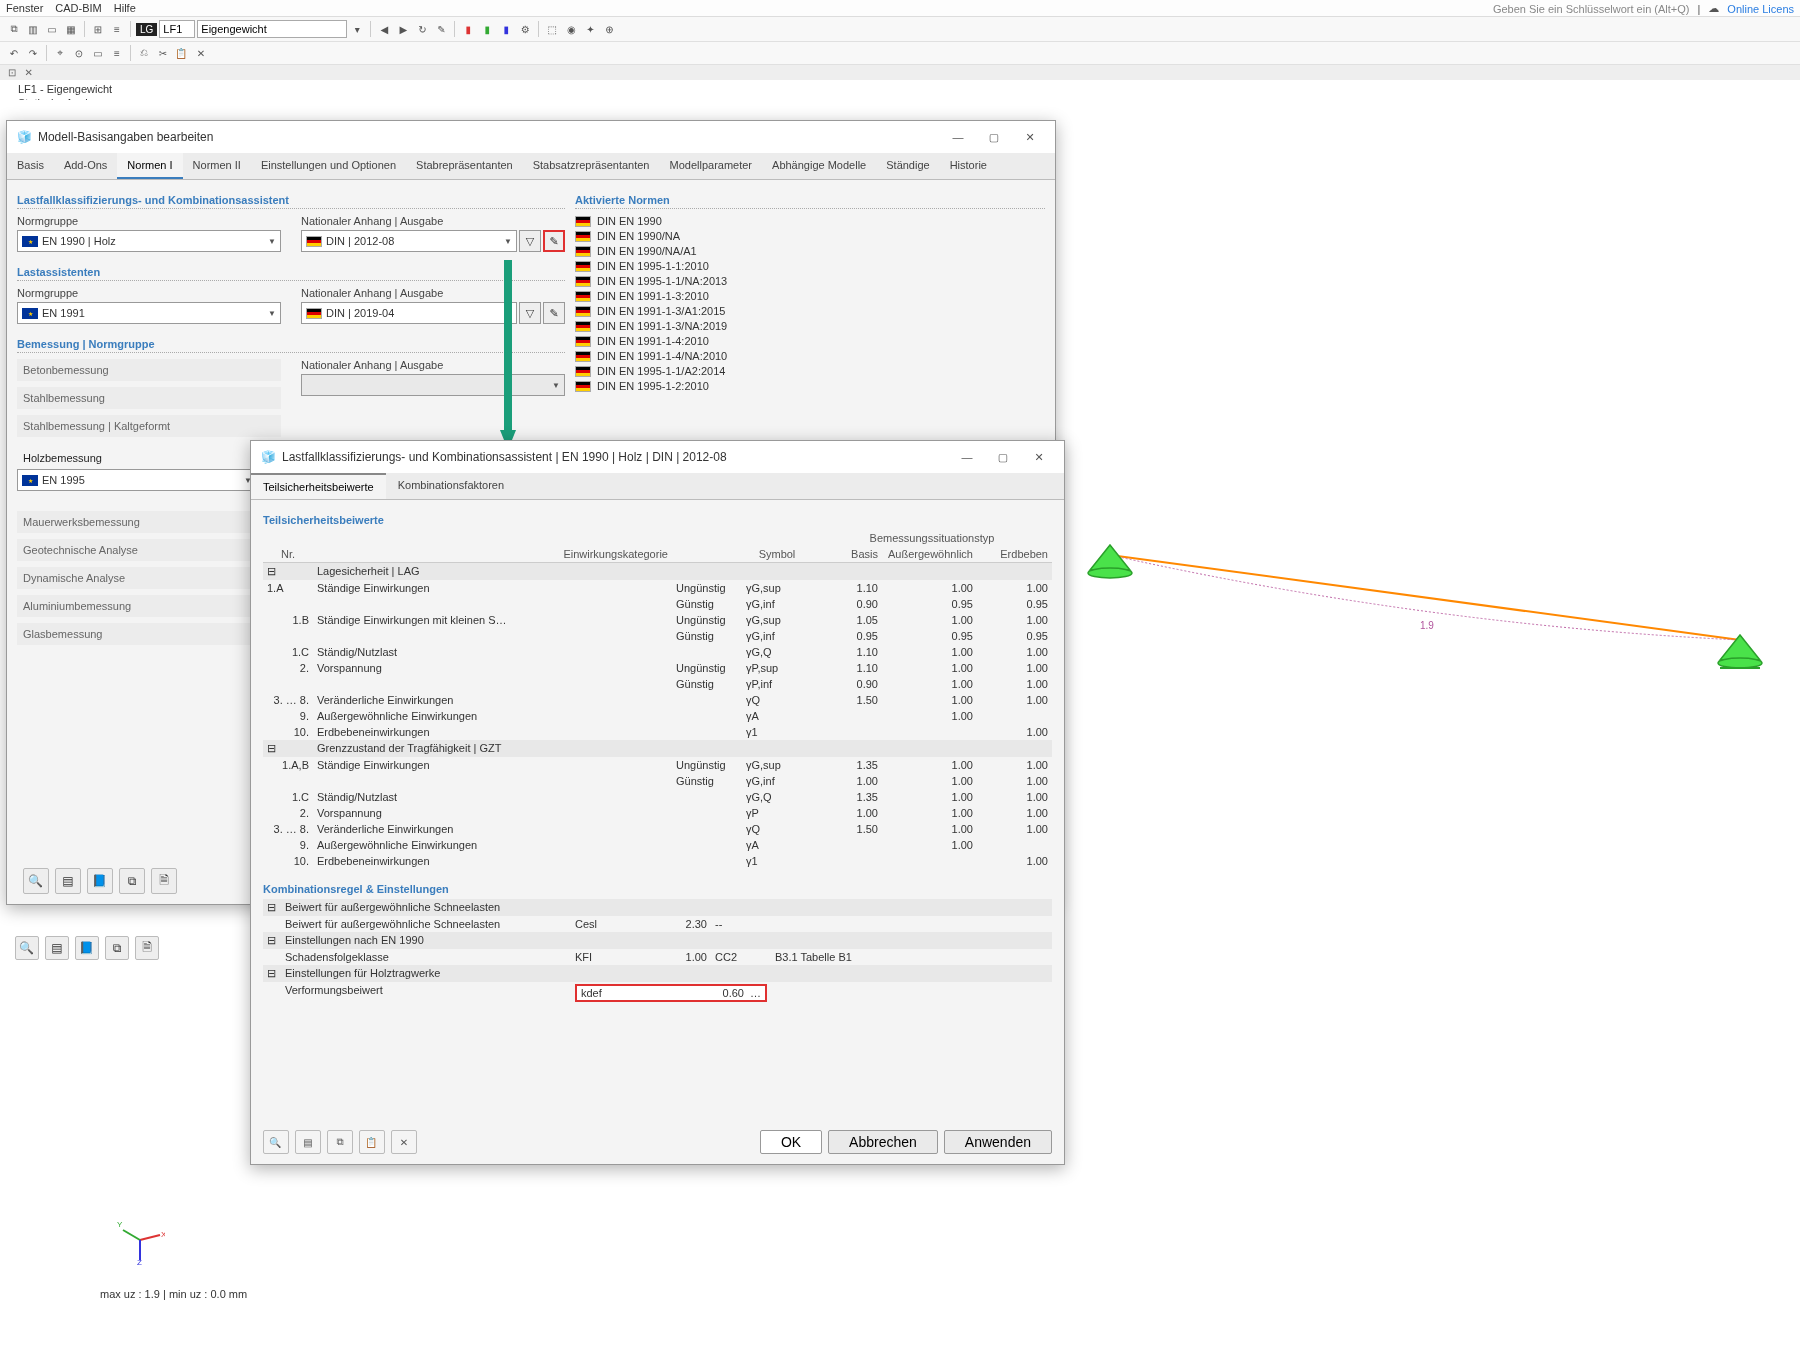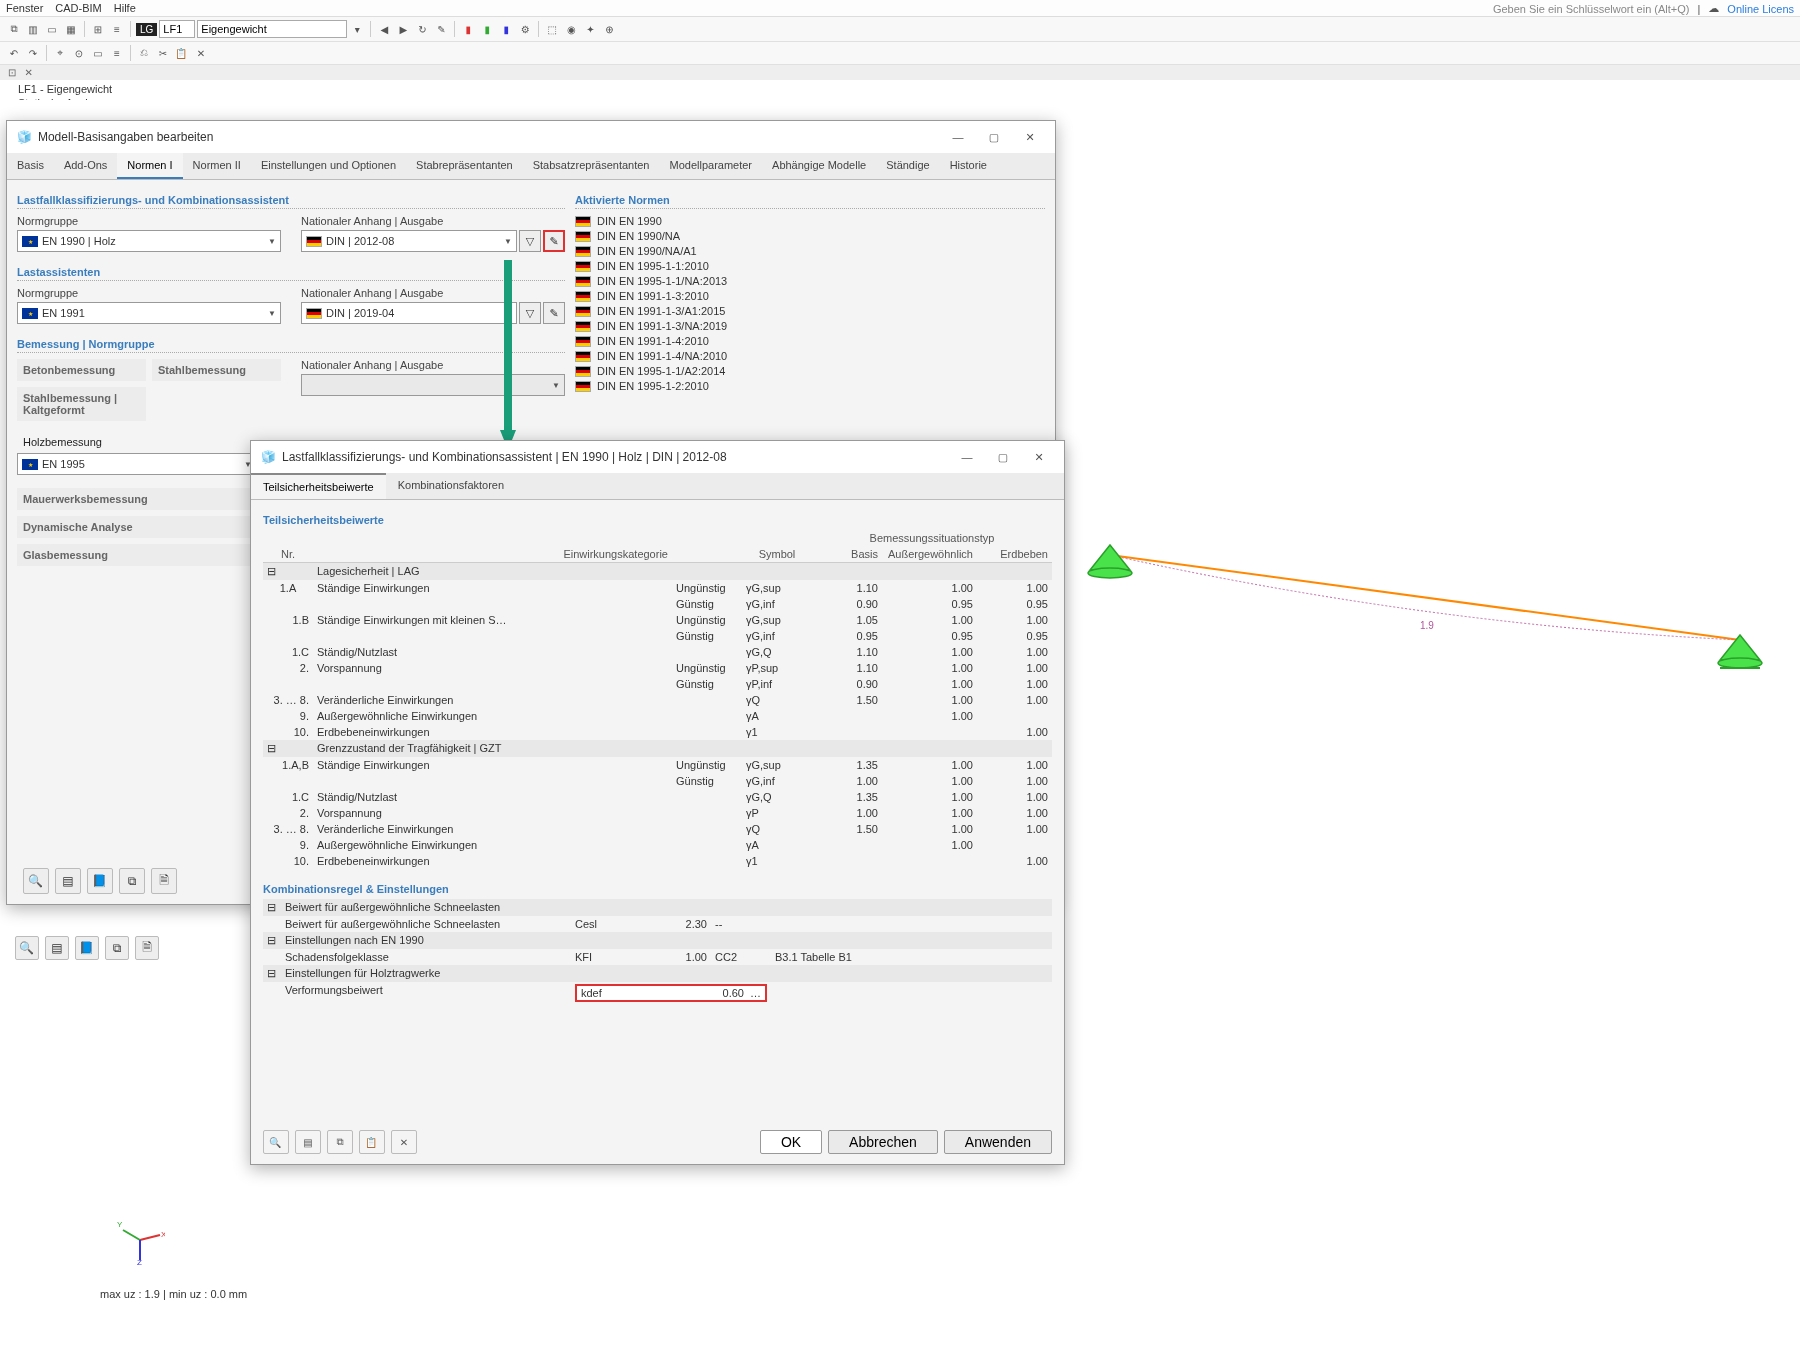--- a/index.html
+++ b/index.html
@@ -48,21 +48,21 @@
 .form-combo .flag { width:16px; height:11px; }
 .form-combo .txt { flex:1; font-size:11px; }
 .form-combo .caret { color:#555; font-size:8px;}
 .form-combo.disabled { background:#e9e9e9; color:#999;}
 .combo-extra { display:flex; gap:2px; margin-left:2px;}
 .combo-extra .btn { width:22px; height:22px; border:1px solid #999; background:#eee; display:flex; align-items:center; justify-content:center; font-size:11px;}
 .combo-extra .btn.highlight { border:2px solid #e03030; }
 .eu-flag { background:linear-gradient(#003399,#003399); border:1px solid #003399; position:relative;}
 .eu-flag::after { content:"★"; color:#ffcc00; font-size:6px; position:absolute; left:5px; top:1px;}
 .de-flag { background:linear-gradient(#000 33%, #dd0000 33% 66%, #ffce00 66%); border:1px solid #aaa;}
-.plain-list { display:grid; grid-template-columns:1fr 1fr; gap:6px;font-weight:bold; }
+.plain-list { display:grid; grid-template-columns:1fr; gap:6px; }
 .plain-item { background:#ececec; padding:5px 6px; color:#666; font-size:11px;}
 .plain-item.strong { color:#222; background:transparent;}
 .norm-list { font-size:11px; }
 .norm-list div { display:flex; gap:6px; align-items:center; margin-bottom:3px;}
 .norm-list .de-flag { width:16px; height:11px; flex-shrink:0;}
 .bottom-icons { position:absolute; left:16px; bottom:10px; display:flex; gap:6px;}
 .bottom-icons .btn { width:26px; height:26px; border:1px solid #bbb; background:#eee; display:flex; align-items:center; justify-content:center; font-size:12px; border-radius:2px;}
 
 .dlg2 { left:250px; top:440px; width:815px; height:725px; background:#f4f4f4;}
 .dlg2-tabs { display:flex; background:#ececec; border-bottom:1px solid #bbb; font-size:11px;}
@@ -266,21 +266,21 @@
         <div class="form-col">
           <span class="form-lbl">Nationaler Anhang | Ausgabe</span>
           <div class="form-combo disabled">
             <span class="txt"></span>
               <span class="caret">▼</span>
           </div>
         </div>
       </div>
 
       <div class="plain-item strong" style="margin-top:4px">Holzbemessung</div>
-      <div class="form-combo" style="width:240px;margin-bottom:13px">
+      <div class="form-combo" style="width:240px;margin-bottom:20px">
         <span class="flag eu-flag"></span>
         <span class="txt">EN 1995</span>
         <span class="caret">▼</span>
       </div>
       <div class="plain-list" id="bem-items2">
           <div class="plain-item">Mauerwerksbemessung</div>
           <div class="plain-item">Geotechnische Analyse</div>
           <div class="plain-item">Dynamische Analyse</div>
           <div class="plain-item">Aluminiumbemessung</div>
           <div class="plain-item">Glasbemessung</div>
@@ -397,21 +397,21 @@
           <th class="num">Außergewöhnlich</th>
           <th class="num">Erdbeben</th>
         </tr>
       </thead>
       <tbody id="tbl-body">
           <tr class="group-row">
             <td>⊟</td>
             <td colspan="6">Lagesicherheit | LAG</td>
           </tr>
           <tr class="subgroup">
-            <td style="text-align:center">1.A</td>
+            <td style="text-align:left">1.A</td>
             <td>Ständige Einwirkungen</td>
             <td>Ungünstig</td>
             <td>γG,sup</td>
             <td class="num">1.10</td>
             <td class="num">1.00</td>
             <td class="num">1.00</td>
           </tr>
           <tr class="subgroup">
             <td style="text-align:right"></td>
             <td></td>

